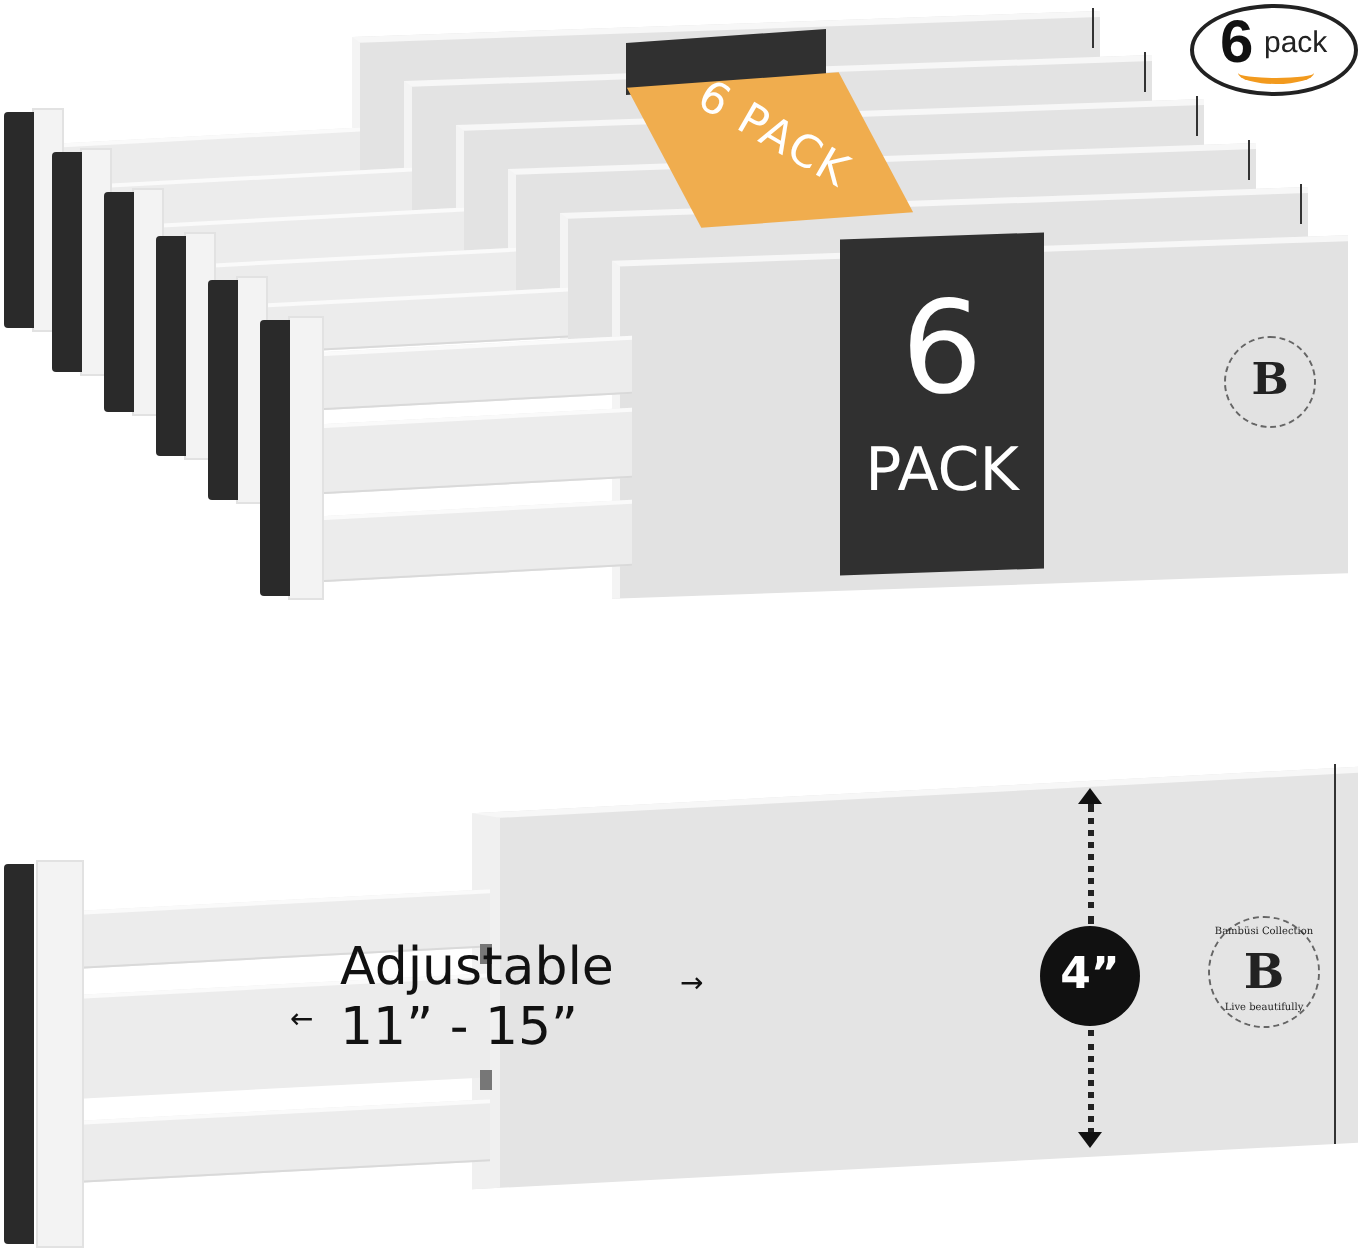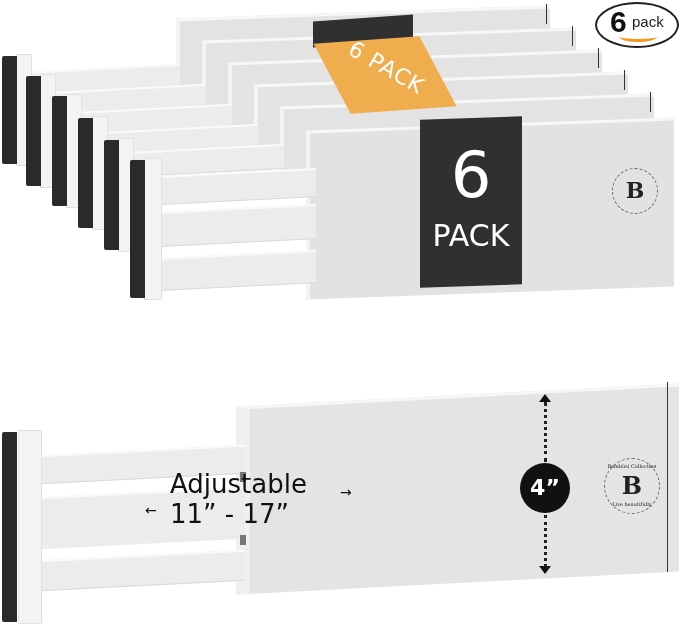--- a/index.html
+++ b/index.html
@@ -94,21 +94,21 @@
   <div class="rail" style="left:40px;top:450px;width:205px;height:26px;transform:skewY(-3deg);"></div>
   <div class="rail" style="left:40px;top:492px;width:205px;height:50px;transform:skewY(-3deg);border-bottom:none;"></div>
   <div class="rail" style="left:40px;top:555px;width:205px;height:28px;transform:skewY(-3deg);"></div>
   <div class="abs" style="left:240px;top:472px;width:6px;height:10px;background:#777;"></div>
   <div class="abs" style="left:240px;top:535px;width:6px;height:10px;background:#777;"></div>
 
   <div class="endcap-face" style="left:18px;top:430px;width:22px;height:192px;"></div>
   <div class="endcap" style="left:2px;top:432px;height:190px;"></div>
 
   <div class="adj" style="left:170px;top:470px;width:180px;">Adjustable</div>
-  <div class="adj" style="left:170px;top:500px;width:180px;">11” - 17”</div>
+  <div class="adj" style="left:170px;top:500px;width:180px;">11” - 15”</div>
   <span class="arrow" style="left:145px;top:502px;">←</span>
   <span class="arrow" style="left:340px;top:484px;">→</span>
 
   <div class="tri-up" style="top:394px;"></div>
   <div class="dotline" style="top:402px;height:60px;"></div>
   <div class="circle4">4”</div>
   <div class="dotline" style="top:515px;height:52px;"></div>
   <div class="tri-down" style="top:566px;"></div>
 
   <div class="logo" style="left:604px;top:458px;width:54px;height:54px;">

